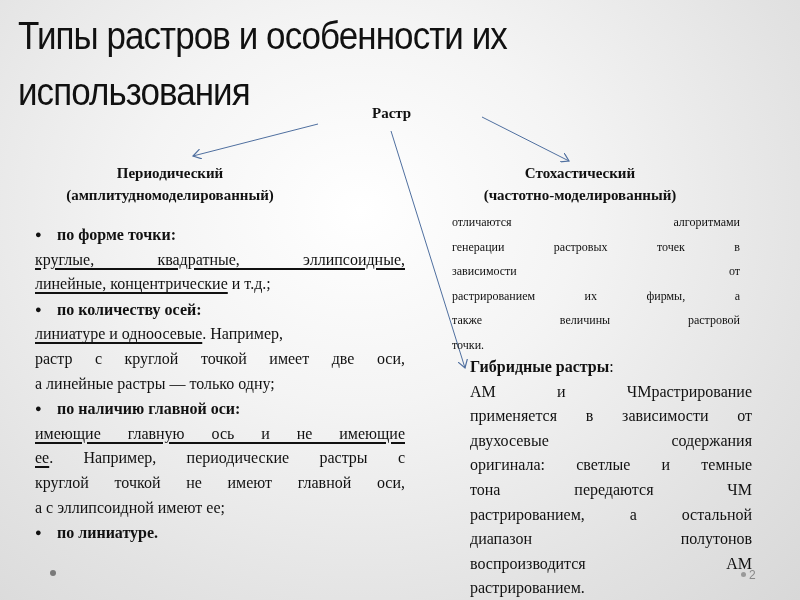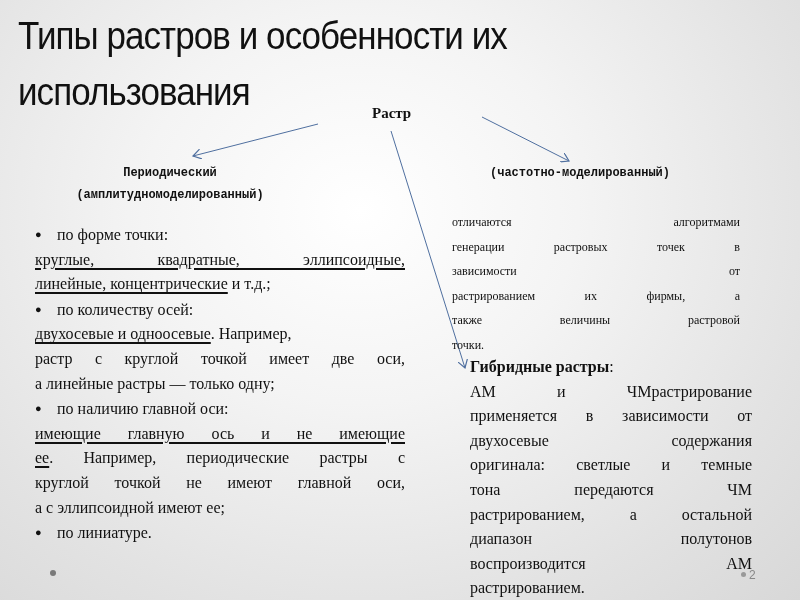--- a/index.html
+++ b/index.html
@@ -8,25 +8,25 @@
     background: radial-gradient(ellipse at 45% 35%, #ffffff 0%, #f4f4f4 35%, #e2e2e2 75%, #d8d8d8 100%);
     font-family: "Liberation Serif", serif; color:#111;
   }
   .title {
     position:absolute; left:18px; top:8px; width:700px;
     font-family:"Liberation Sans", sans-serif; font-stretch:condensed;
     font-size:38px; line-height:56px; color:#111; letter-spacing:-1px;
     transform: scaleX(0.92); transform-origin:left top;
   }
   .root-label { position:absolute; left:372px; top:105px; font-weight:bold; font-size:15px; }
-  .branch-title { position:absolute; text-align:center; font-weight:bold; font-size:12px; line-height:22px;font-family:Liberation Mono, monospace; }
+  .branch-title { position:absolute; text-align:center; font-weight:bold; font-size:15px; line-height:22px; }
   .left-title { left:20px; top:162px; width:300px; }
   .right-title { left:440px; top:162px; width:280px; }
   .left-list { position:absolute; left:35px; top:222px; width:370px; font-size:16px; line-height:24.6px; }
-  .left-list .b { font-weight:normal; }
+  .left-list .b { font-weight:bold; }
   .left-list .bullet { display:inline-block; width:22px; font-size:11px; vertical-align:2px; }
   .left-list .line { text-align:justify; text-align-last:justify; white-space:nowrap; }
   .left-list .line.last { text-align-last:left; }
   .left-list u { text-decoration-thickness:1.5px; text-underline-offset:3px; }
   .right-text { position:absolute; left:452px; top:210px; width:288px; font-size:12px; line-height:24.6px; }
   .right-text .line, .hybrid .line { text-align:justify; text-align-last:justify; white-space:nowrap; }
   .right-text .line.last, .hybrid .line.last { text-align-last:left; }
   .hybrid { position:absolute; left:470px; top:355px; width:282px; font-size:16px; line-height:24.6px; }
   .hybrid .head { font-weight:bold; }
   .hybrid .head span { font-weight:normal; }
@@ -55,30 +55,31 @@
   </svg>
 
   <div class="root-label">Растр</div>
 
   <div class="branch-title left-title">
     <div>Периодический</div>
     <div>(амплитудномоделированный)</div>
   </div>
 
   <div class="branch-title right-title">
+    <div>Стохастический</div>
     <div>(частотно-моделированный)</div>
   </div>
 
   <div class="left-list">
     <div><span class="bullet">●</span><span class="b">по форме точки:</span></div>
     <div class="line"><u>круглые, квадратные, эллипсоидные,</u></div>
     <div class="line last"><u>линейные, концентрические</u><span> и т.д.;</span></div>
 
     <div><span class="bullet">●</span><span class="b">по количеству осей:</span></div>
-    <div class="line last"><u>двухосевые и одноосевые</u><span>. Например,</span></div>
+    <div class="line last"><u>линиатуре и одноосевые</u><span>. Например,</span></div>
     <div class="line">растр с круглой точкой имеет две оси,</div>
     <div class="line last">а линейные растры — только одну;</div>
 
     <div><span class="bullet">●</span><span class="b">по наличию главной оси:</span></div>
     <div class="line"><u>имеющие главную ось и не имеющие</u></div>
     <div class="line"><u>ее</u><span>. Например, периодические растры с</span></div>
     <div class="line">круглой точкой не имеют главной оси,</div>
     <div class="line last">а с эллипсоидной имеют ее;</div>
 
     <div><span class="bullet">●</span><span class="b">по линиатуре.</span></div>

